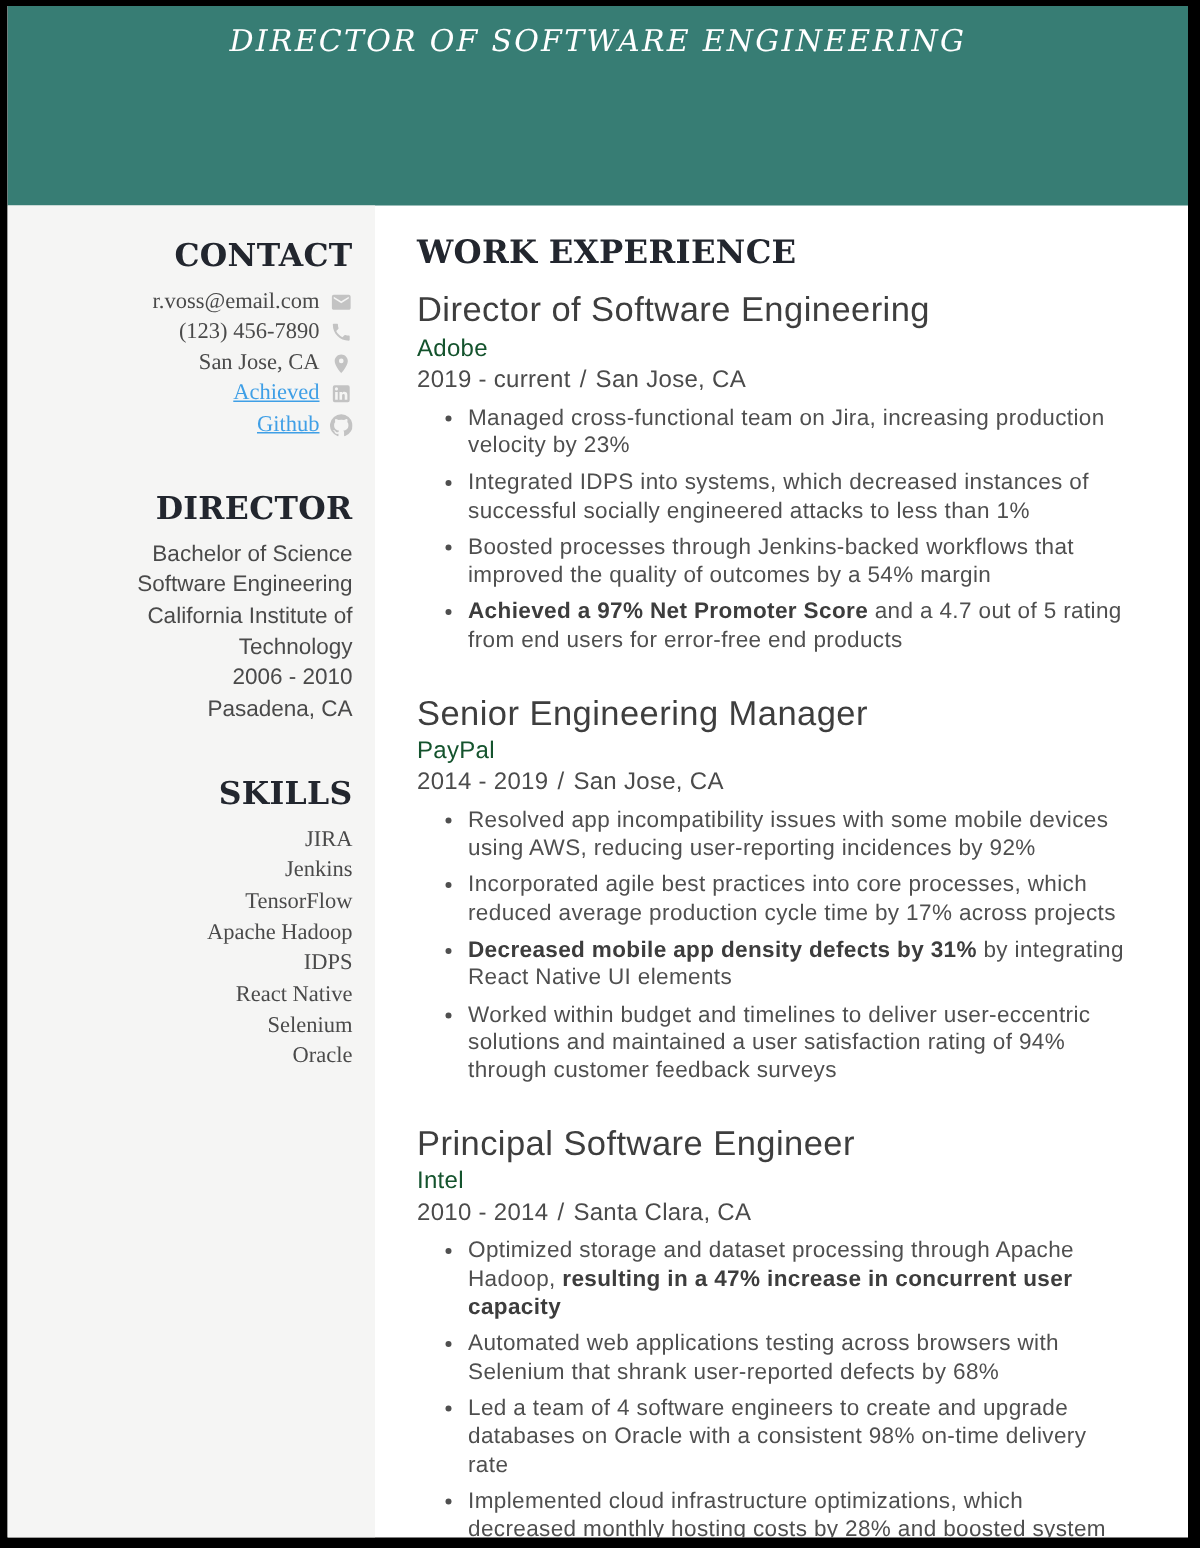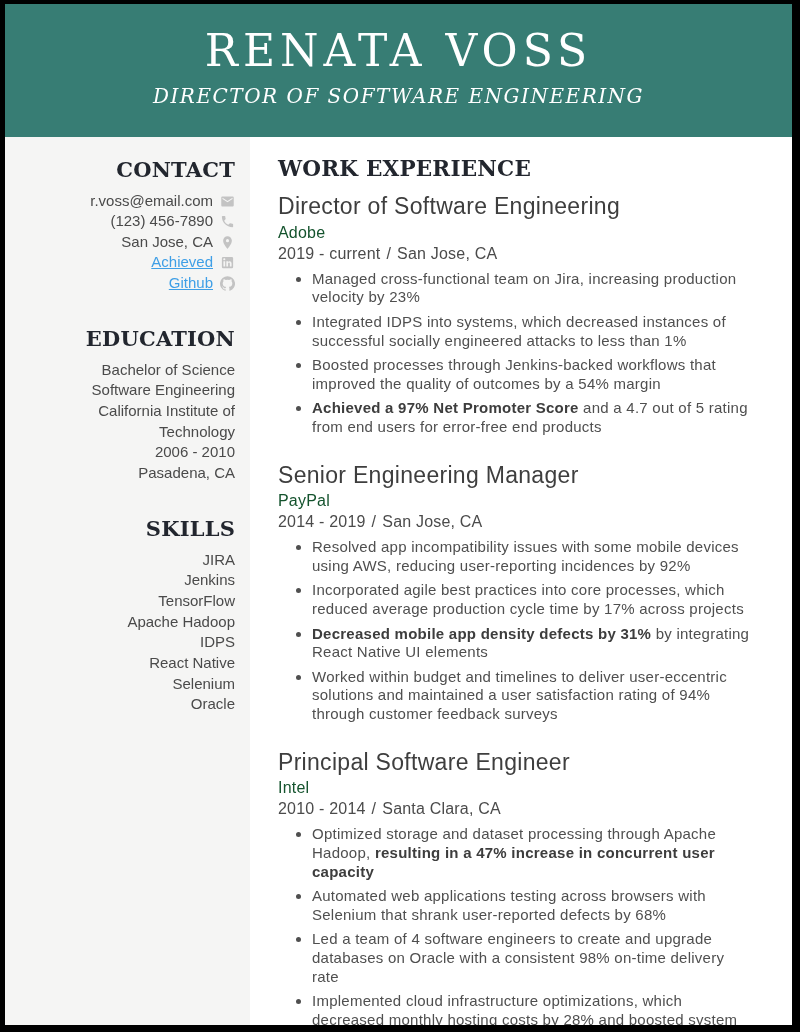--- a/index.html
+++ b/index.html
@@ -53,21 +53,21 @@
   .slab{
     font-family:"DejaVu Serif",serif;
     font-weight:bold;
     font-size:21px;
     color:#22262e;
     margin:0;
     letter-spacing:.2px;
   }
   .sidebar section{margin-bottom:32px;}
   .sidebar .slab{margin-bottom:9px;}
-  .side-list{list-style:none;margin:0;padding:0;font-size:15px;line-height:1.38;}
+  .side-list{list-style:none;margin:0;padding:0;font-size:15px;line-height:1.38;font-family:Liberation Serif, serif;}
   .contact-row{
     display:flex;justify-content:flex-end;align-items:center;
     gap:7px;height:20.5px;
   }
   .contact-row a{color:#3f9fe6;text-decoration:underline;}
   .cicon{width:15px;height:15px;flex:0 0 15px;display:inline-flex;}
   .cicon svg{width:15px;height:15px;fill:#c3c3c3;}
   .edu-line,.skill-item{font-size:15px;line-height:1.38;}
   
   .main{
@@ -105,21 +105,20 @@
     font-weight:bold;
     color:#3d3d3d;
   }
 </style>
 </head>
 <body>
 
 <div class="page">
 
   <header class="hdr">
-    <h1>RENATA VOSS</h1>
     <div class="subtitle">DIRECTOR OF SOFTWARE ENGINEERING</div>
   </header>
 
   <div class="columns">
 
     <aside class="sidebar">
       <section>
         <h2 class="slab">CONTACT</h2>
         <ul class="side-list" id="contact-list">
             <li class="contact-row">
@@ -159,21 +158,21 @@
               <span class="cicon">
                 <svg viewBox="0 0 24 24">
                   <path d="M12 .3a12 12 0 0 0-3.79 23.39c.6.11.82-.26.82-.58v-2.03c-3.34.73-4.04-1.61-4.04-1.61-.55-1.39-1.33-1.76-1.33-1.76-1.09-.74.08-.73.08-.73 1.2.09 1.84 1.24 1.84 1.24 1.07 1.83 2.81 1.3 3.5 1 .1-.78.42-1.31.76-1.61-2.66-.3-5.47-1.33-5.47-5.93 0-1.31.47-2.38 1.24-3.22-.13-.3-.54-1.52.12-3.18 0 0 1-.32 3.3 1.23a11.5 11.5 0 0 1 6 0c2.28-1.55 3.29-1.23 3.29-1.23.66 1.66.25 2.88.12 3.18.77.84 1.23 1.91 1.23 3.22 0 4.61-2.8 5.63-5.48 5.92.43.37.81 1.1.81 2.22v3.29c0 .32.22.7.83.58A12 12 0 0 0 12 .3z"></path>
                 </svg>
               </span>
             </li>
           </ul>
       </section>
 
       <section>
-        <h2 class="slab">EDUCATION</h2>
+        <h2 class="slab">DIRECTOR</h2>
         <div id="education-list">
             <div class="edu-line">Bachelor of Science</div>
             <div class="edu-line">Software Engineering</div>
             <div class="edu-line">California Institute of Technology</div>
             <div class="edu-line">2006 - 2010</div>
             <div class="edu-line">Pasadena, CA</div>
           </div>
       </section>
 
       <section>

